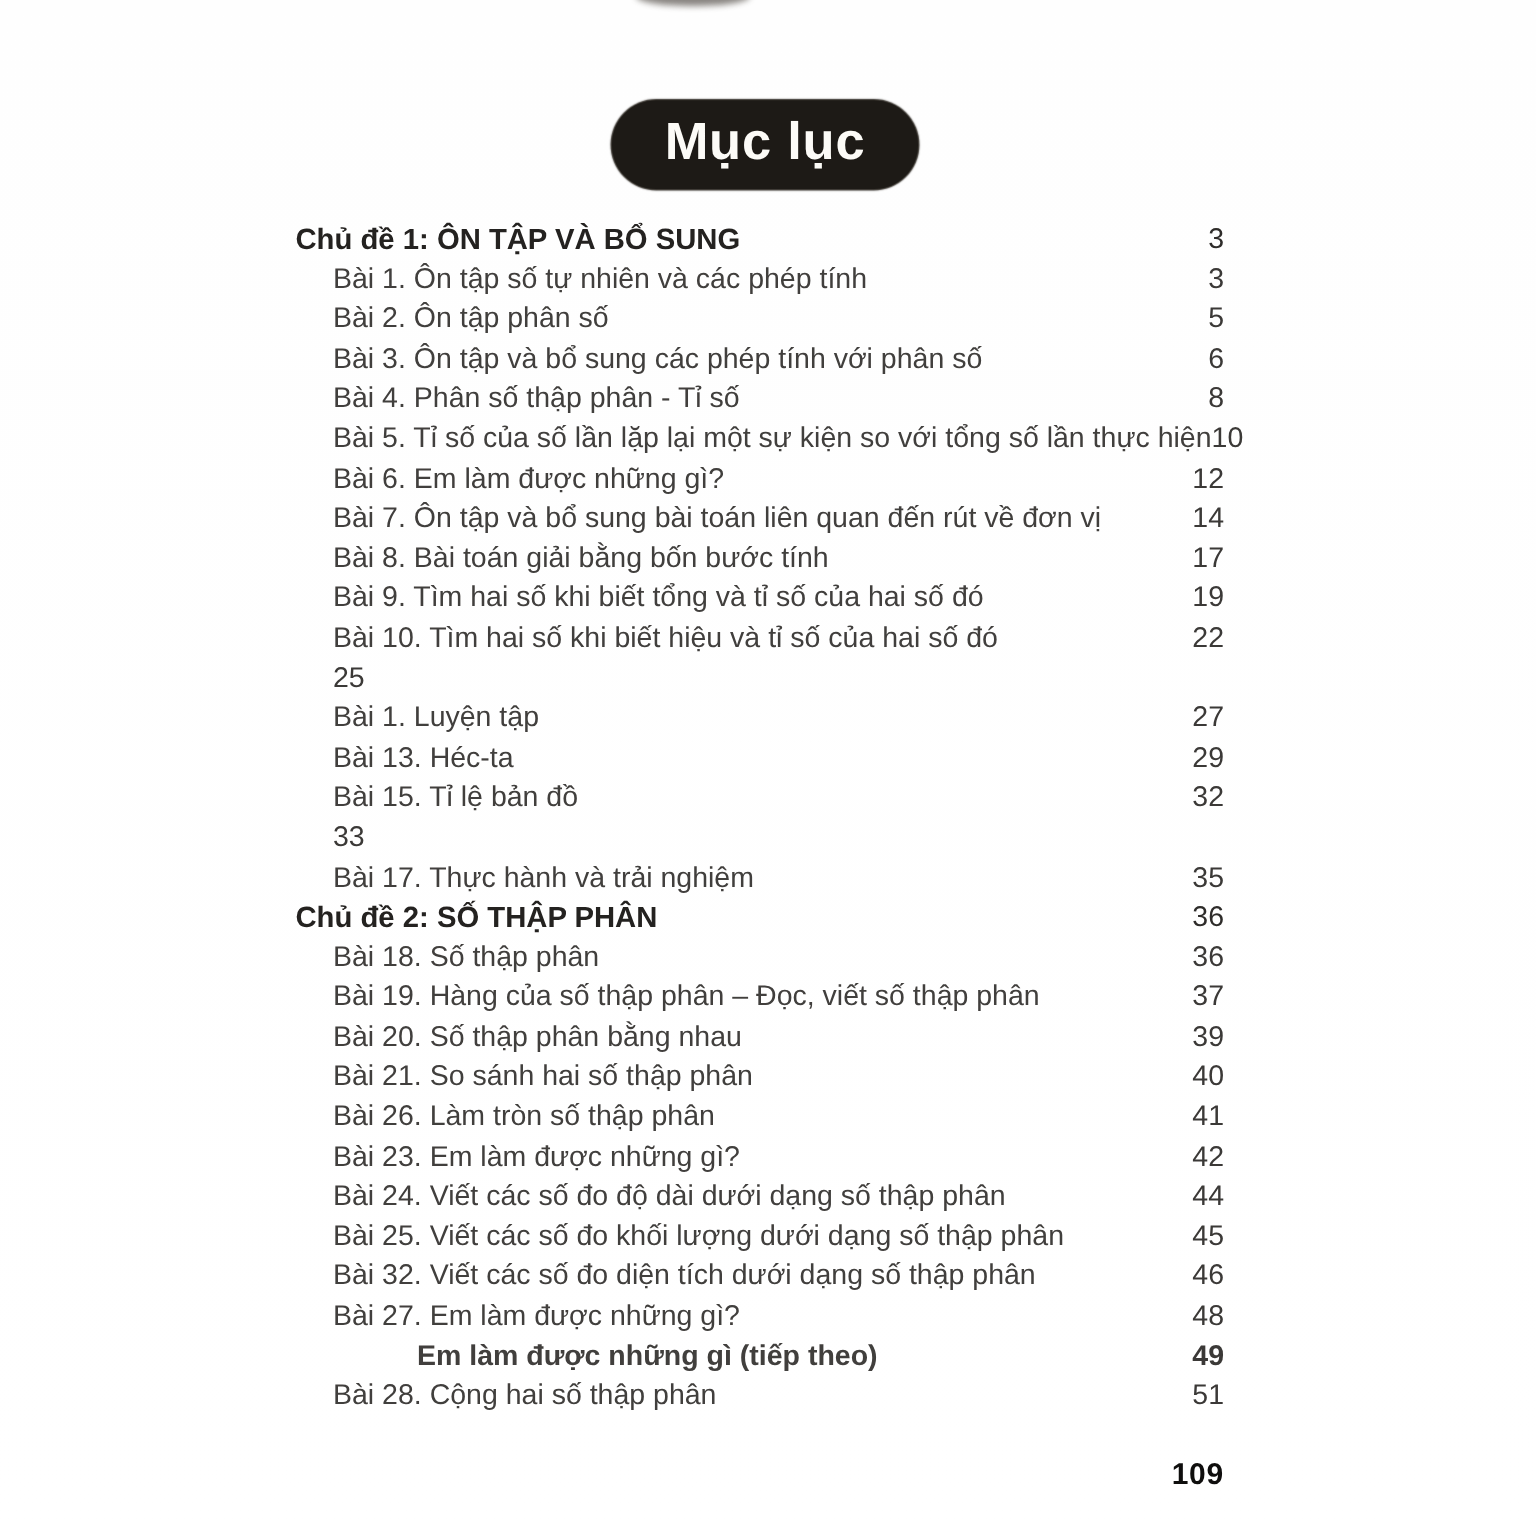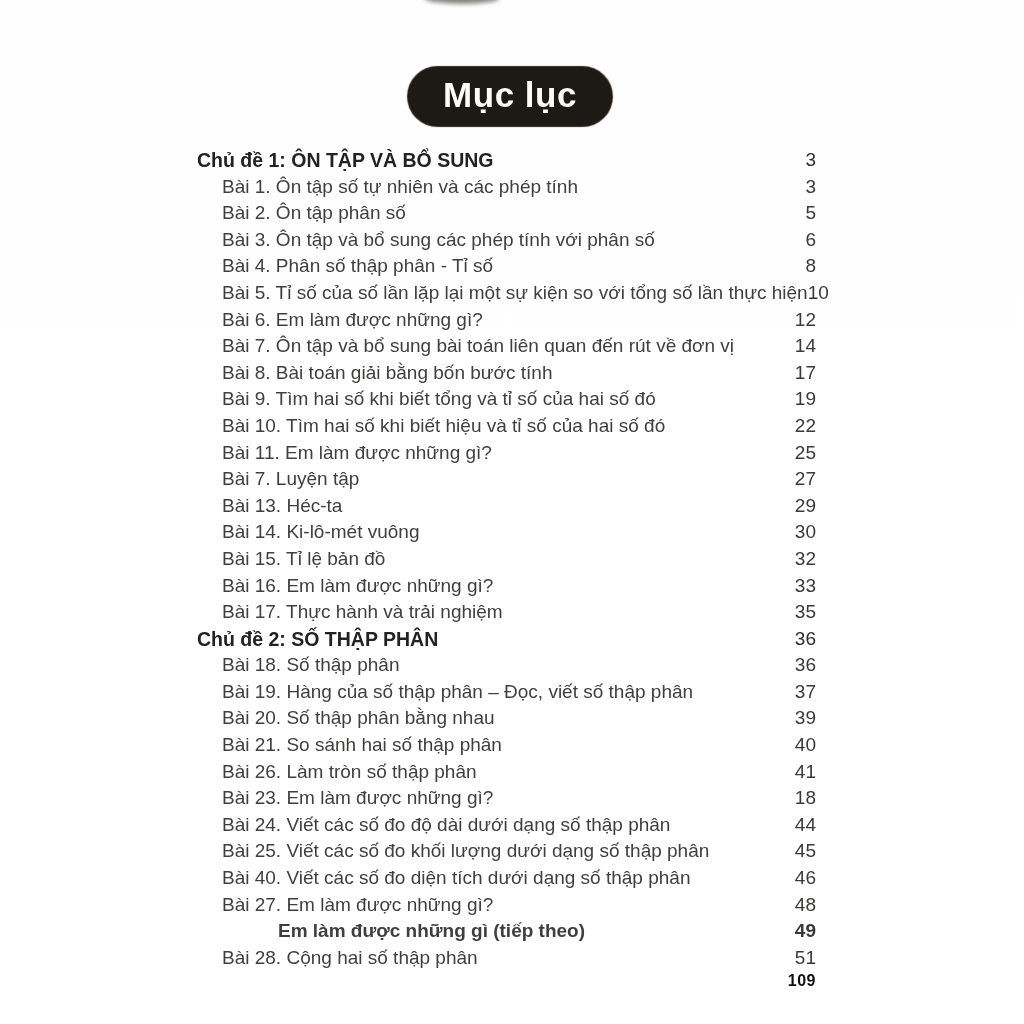--- a/index.html
+++ b/index.html
@@ -67,21 +67,21 @@
     font-weight: 700;
     color: #242220;
     font-size: 19.5px;
   }
   .row.chapter .rp { color: #2e2c2a; }
   .row.lesson { padding-left: 25px; }
   .row.sub { padding-left: 81px; font-weight: bold; }
   .footer-num {
     position: absolute;
     right: 208px; top: 972px;
-    font-size: 16px;
+    font-size: 20px;
     font-weight: 700;
     color: #0f0e0d;
     letter-spacing: 0.5px;
     margin-left: 17px;
   }
 </style>
 </head>
 <body>
 
 <div class="page">
@@ -131,41 +131,35 @@
       </div>
       <div class="row lesson">
         <span class="rt">Bài 9. Tìm hai số khi biết tổng và tỉ số của hai số đó</span>
         <span class="rp">19</span>
       </div>
       <div class="row lesson">
         <span class="rt">Bài 10. Tìm hai số khi biết hiệu và tỉ số của hai số đó</span>
         <span class="rp">22</span>
       </div>
       <div class="row lesson">
-        <span class="rt">Bài 11. Em làm được những gì?</span>
         <span class="rp">25</span>
       </div>
       <div class="row lesson">
-        <span class="rt">Bài 7. Luyện tập</span>
+        <span class="rt">Bài 1. Luyện tập</span>
         <span class="rp">27</span>
       </div>
       <div class="row lesson">
         <span class="rt">Bài 13. Héc-ta</span>
         <span class="rp">29</span>
       </div>
       <div class="row lesson">
-        <span class="rt">Bài 14. Ki-lô-mét vuông</span>
-        <span class="rp">30</span>
-      </div>
-      <div class="row lesson">
         <span class="rt">Bài 15. Tỉ lệ bản đồ</span>
         <span class="rp">32</span>
       </div>
       <div class="row lesson">
-        <span class="rt">Bài 16. Em làm được những gì?</span>
         <span class="rp">33</span>
       </div>
       <div class="row lesson">
         <span class="rt">Bài 17. Thực hành và trải nghiệm</span>
         <span class="rp">35</span>
       </div>
       <div class="row chapter">
         <span class="rt">Chủ đề 2: SỐ THẬP PHÂN</span>
         <span class="rp">36</span>
       </div>
@@ -184,32 +178,32 @@
       <div class="row lesson">
         <span class="rt">Bài 21. So sánh hai số thập phân</span>
         <span class="rp">40</span>
       </div>
       <div class="row lesson">
         <span class="rt">Bài 26. Làm tròn số thập phân</span>
         <span class="rp">41</span>
       </div>
       <div class="row lesson">
         <span class="rt">Bài 23. Em làm được những gì?</span>
-        <span class="rp">18</span>
+        <span class="rp">42</span>
       </div>
       <div class="row lesson">
         <span class="rt">Bài 24. Viết các số đo độ dài dưới dạng số thập phân</span>
         <span class="rp">44</span>
       </div>
       <div class="row lesson">
         <span class="rt">Bài 25. Viết các số đo khối lượng dưới dạng số thập phân</span>
         <span class="rp">45</span>
       </div>
       <div class="row lesson">
-        <span class="rt">Bài 40. Viết các số đo diện tích dưới dạng số thập phân</span>
+        <span class="rt">Bài 32. Viết các số đo diện tích dưới dạng số thập phân</span>
         <span class="rp">46</span>
       </div>
       <div class="row lesson">
         <span class="rt">Bài 27. Em làm được những gì?</span>
         <span class="rp">48</span>
       </div>
       <div class="row sub">
         <span class="rt">Em làm được những gì (tiếp theo)</span>
         <span class="rp">49</span>
       </div>

